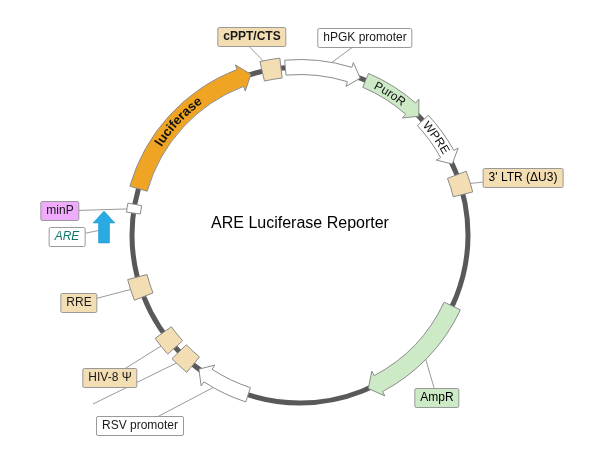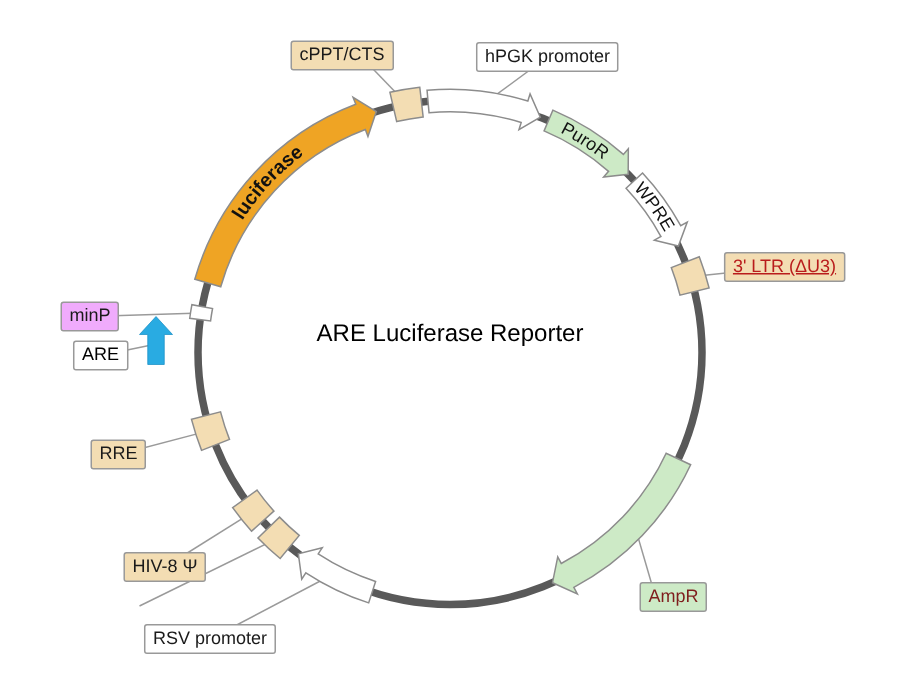--- a/index.html
+++ b/index.html
@@ -62,22 +62,22 @@
         <path id="arcpath-luciferase" fill="none" d="M 139.01 203.71 A 164 164 0 0 1 257.55 76.59"></path>
       </defs>
       <text font-size="12" font-weight="normal" fill="#111111"><textPath href="#arcpath-puror" startOffset="50%" text-anchor="middle">PuroR</textPath></text>
       <text font-size="12" font-weight="normal" fill="#111111"><textPath href="#arcpath-wpre" startOffset="50%" text-anchor="middle">WPRE</textPath></text>
       <text font-size="13" font-weight="bold" fill="#111111"><textPath href="#arcpath-luciferase" startOffset="50%" text-anchor="middle">luciferase</textPath></text>
       <polygon points="104,211 115,223 109.5,223 109.5,243 98.5,243 98.5,223 93,223" fill="#29abe2" stroke="#1a8fc6" stroke-width="0.5"></polygon>
     </svg>
 
   <div class="title">ARE Luciferase Reporter</div>
 
-  <div class="lbl" style="left: 228px; top: 37px; background: rgb(243, 221, 179); border-color: rgb(153, 153, 153); color: rgb(26, 26, 26);">cPPT/CTS</div>
+  <div class="lbl" style="left: 252px; top: 37px; background: rgb(243, 221, 179); border-color: rgb(153, 153, 153); color: rgb(26, 26, 26); font-weight: bold;">cPPT/CTS</div>
   <div class="lbl" style="left: 365px; top: 38px; background: rgb(255, 255, 255); border-color: rgb(153, 153, 153); color: rgb(26, 26, 26);">hPGK promoter</div>
-  <div class="lbl" style="left: 523px; top: 178px; background: rgb(243, 221, 179); border-color: rgb(153, 153, 153); color: #b91c1c; text-decoration: underline;">3' LTR (ΔU3)</div>
-  <div class="lbl" style="left: 437px; top: 398px; background: rgb(205, 234, 198); border-color: rgb(153, 153, 153); color: #7f1d1d; margin-left: 12px;">AmpR</div>
+  <div class="lbl" style="left: 523px; top: 178px; background: rgb(243, 221, 179); border-color: rgb(153, 153, 153); color: #000000;">3' LTR (ΔU3)</div>
+  <div class="lbl" style="left: 437px; top: 398px; background: rgb(205, 234, 198); border-color: rgb(153, 153, 153); color: #000000;">AmpR</div>
   <div class="lbl" style="left: 140px; top: 426px; background: rgb(255, 255, 255); border-color: rgb(153, 153, 153); color: rgb(26, 26, 26);">RSV promoter</div>
   <div class="lbl" style="left: 110px; top: 378px; background: rgb(243, 221, 179); border-color: rgb(153, 153, 153); color: rgb(26, 26, 26);">HIV-8 Ψ</div>
   <div class="lbl" style="left: 79px; top: 303px; background: rgb(243, 221, 179); border-color: rgb(153, 153, 153); color: rgb(26, 26, 26);">RRE</div>
-  <div class="lbl" style="left: 67px; top: 237px; background: rgb(255, 255, 255); border-color: rgb(153, 153, 153); color: #000000;">ARE</div>
+  <div class="lbl" style="left: 67px; top: 237px; background: rgb(255, 255, 255); border-color: rgb(153, 153, 153); color: #0f766e; font-style: italic;">ARE</div>
   <div class="lbl" style="left: 60px; top: 211px; background: #f0abfc; border-color: rgb(153, 153, 153); color: rgb(26, 26, 26);">minP</div>
 </div>
 
 </body></html>

